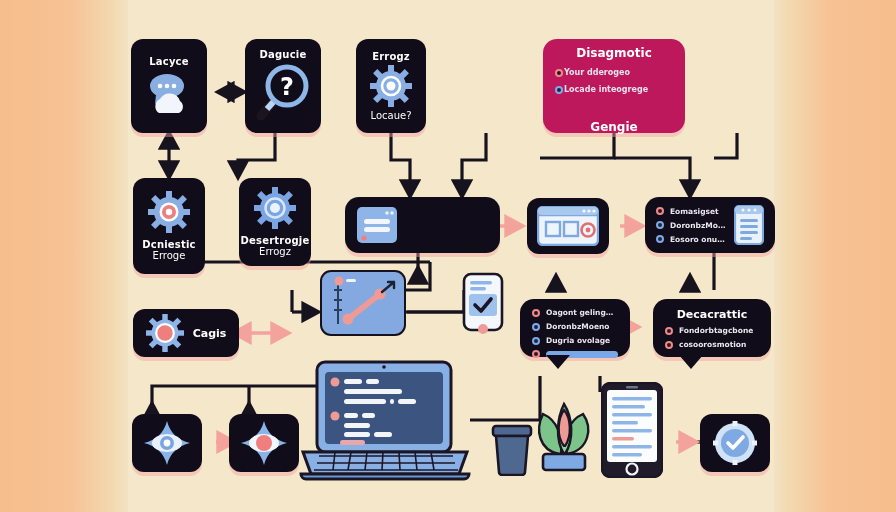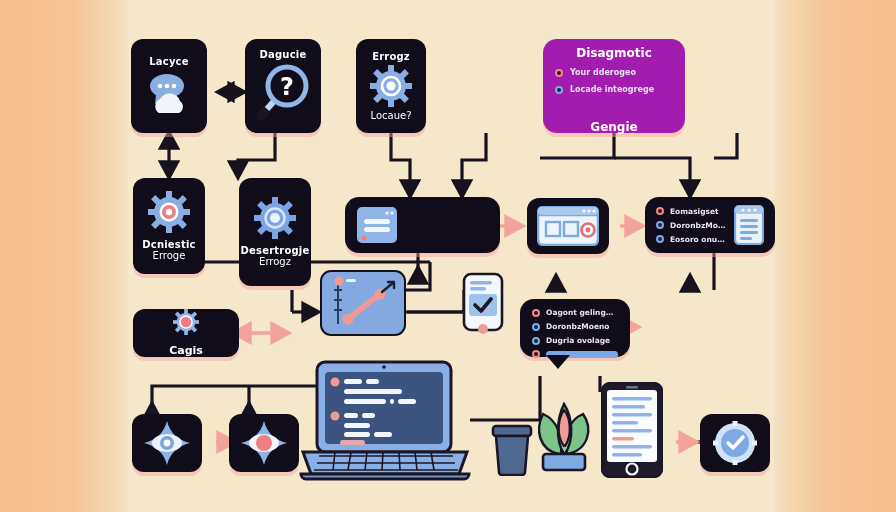--- a/index.html
+++ b/index.html
@@ -40,26 +40,26 @@
 
   
   .bubble{position:absolute;background:#110c19;border-radius:14px;
     box-shadow:0 4px 0 0 rgba(244,160,160,.45);box-sizing:border-box;padding:9px 12px;}
   .bubble:after{content:"";position:absolute;bottom:-12px;left:26px;
     width:0;height:0;border-left:12px solid transparent;border-right:12px solid transparent;
     border-top:14px solid #110c19;}
   .btitle{font-size:11px;font-weight:700;color:#fff;text-align:center;margin-bottom:5px;}
 
   
-  .diag{position:absolute;background:#a21caf;border-radius:14px;
+  .diag{position:absolute;background:#be185d;border-radius:14px;
     box-shadow:0 4px 0 0 rgba(244,160,160,.45);box-sizing:border-box;
     padding:7px 12px;display:flex;flex-direction:column;}
   .diag .dt{font-size:12px;font-weight:700;text-align:center;color:#fff;}
   .hr{height:2px;background:#4e6fa8;margin:4px 0;border-radius:2px;}
-  .diag .drow{display:flex;align-items:center;gap:7px;}
+  .diag .drow{display:flex;align-items:center;gap:1px;}
   .diag .dtx{font-size:8px;color:#e6e3ec;font-weight:600;}
   .diag .df{font-size:12px;font-weight:700;text-align:center;color:#fff;margin-top:18px;}
 
   .chartcard{position:absolute;background:#83a9e0;border:2.5px solid #16121d;border-radius:11px;box-sizing:border-box;}
   .label-in{font-size:11px;font-weight:700;color:#fff;}
 </style>
 </head>
 <body>
 
 <div id="stage">
@@ -219,21 +219,21 @@
         <rect x="31" y="29" width="6" height="8" transform="rotate(-45 34 33)"></rect>
       </g>
       <circle cx="21" cy="21" r="9.5" fill="#fff"></circle>
       <circle cx="21" cy="21" r="7" fill="#ef7f7f"></circle>
       <circle cx="21" cy="21" r="3.2" fill="#fff"></circle>
     </svg>
     <div class="ttl" style="margin-top:6px">Dcniestic</div>
     <div class="sub">Erroge</div>
   </div>
 
-  <div class="card" style="left:239px;top:178px;width:72px;height:108px;">
+  <div class="card" style="left:239px;top:178px;width:72px;height:88px;">
     <svg width="42" height="42" viewBox="0 0 42 42">
       <g fill="#7ba5e2">
         <circle cx="21" cy="21" r="15"></circle>
         <rect x="18" y="0" width="6" height="8"></rect>
           <rect x="18" y="34" width="6" height="8"></rect>
         <rect x="0" y="18" width="8" height="6"></rect>
           <rect x="34" y="18" width="8" height="6"></rect>
         <rect x="5" y="5" width="6" height="8" transform="rotate(-45 8 9)"></rect>
         <rect x="31" y="5" width="6" height="8" transform="rotate(45 34 9)"></rect>
         <rect x="5" y="29" width="6" height="8" transform="rotate(45 8 33)"></rect>
@@ -293,21 +293,21 @@
       <circle cx="9" cy="5" r="1.5" fill="#f5f9fd"></circle>
         <circle cx="15" cy="5" r="1.5" fill="#f5f9fd"></circle>
         <circle cx="21" cy="5" r="1.5" fill="#f5f9fd"></circle>
       <rect x="6" y="14" width="18" height="3" rx="1.5" fill="#7ea8e0"></rect>
       <rect x="6" y="20" width="18" height="3" rx="1.5" fill="#7ea8e0"></rect>
       <rect x="6" y="26" width="18" height="3" rx="1.5" fill="#7ea8e0"></rect>
       <rect x="6" y="32" width="12" height="3" rx="1.5" fill="#7ea8e0"></rect>
     </svg>
   </div>
 
-  <div class="card" style="left:133px;top:309px;width:106px;height:48px;flex-direction:column;gap:9px;">
+  <div class="card" style="left:133px;top:309px;width:106px;height:48px;flex-direction:row;gap:9px;">
     <svg width="38" height="38" viewBox="0 0 42 42">
       <g fill="#8fb5e8">
         <circle cx="21" cy="21" r="15"></circle>
         <rect x="18" y="0" width="6" height="8"></rect>
           <rect x="18" y="34" width="6" height="8"></rect>
         <rect x="0" y="18" width="8" height="6"></rect>
           <rect x="34" y="18" width="8" height="6"></rect>
         <rect x="5" y="5" width="6" height="8" transform="rotate(-45 8 9)"></rect>
         <rect x="31" y="5" width="6" height="8" transform="rotate(45 34 9)"></rect>
         <rect x="5" y="29" width="6" height="8" transform="rotate(45 8 33)"></rect>
@@ -359,20 +359,33 @@
         <span class="dot blue"></span>
         <span class="rtxt">Dugria ovolage</span>
       </div>
       <div class="row">
         <span class="dot"></span>
         <span class="bar"></span>
       </div>
     </div>
   </div>
 
+  <div class="bubble" style="left:653px;top:299px;width:118px;height:58px;">
+    <div class="btitle">Decacrattic</div>
+    <div class="rows">
+      <div class="row">
+        <span class="dot"></span>
+        <span class="rtxt">Fondorbtagcbone</span>
+      </div>
+      <div class="row">
+        <span class="dot"></span>
+        <span class="rtxt">cosoorosmotion</span>
+      </div>
+    </div>
+  </div>
 
   <div class="card" style="left:132px;top:414px;width:70px;height:58px;">
     <svg width="50" height="48" viewBox="0 0 50 48">
       <path d="M25,2 C28,14 36,21 48,24 C36,27 28,34 25,46 C22,34 14,27 2,24 C14,21 22,14 25,2 z" fill="#8ab3e8"></path>
       <ellipse cx="25" cy="24" rx="15" ry="9" fill="#e9f2fc"></ellipse>
       <circle cx="25" cy="24" r="7" fill="#7aa5e0"></circle>
       <circle cx="25" cy="24" r="3.4" fill="#fff"></circle>
     </svg>
   </div>
 

